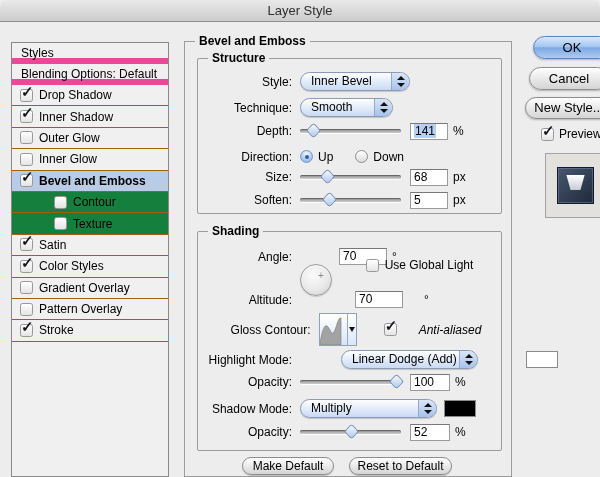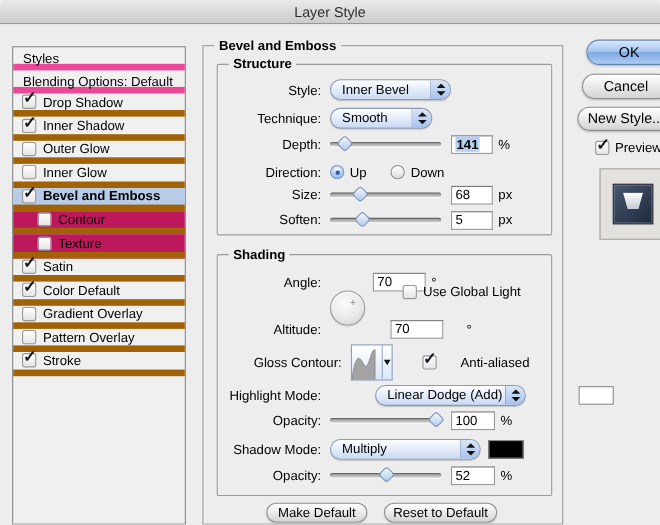--- a/index.html
+++ b/index.html
@@ -11,22 +11,22 @@
   .titlebar{position:absolute;left:0;top:0;width:600px;height:22px;
     background:linear-gradient(#E9E9E9,#CCCCCC);border-bottom:1px solid #8E8E8E;
     border-radius:7px 7px 0 0;text-align:center;font-size:13px;line-height:21px;color:#2F2F2F;}
 
   
   .sb{position:absolute;left:11px;top:42px;width:158px;height:435px;background:#F0F0F0;
       border:1px solid #898989;}
   .sb-header,.sb-blend{height:21px;line-height:20px;padding-left:9px;font-size:12px;
       border-bottom:6px solid #ec4899;}
   .sb-item{height:21.4px;display:flex;align-items:center;gap:6px;padding-left:8px;
-      border-bottom:6px solid #a16207;font-size:12px;}
-  .sb-item.child{padding-left:22px;background:#be185d;}
+      border-bottom:1px solid #a16207;font-size:12px;}
+  .sb-item.child{padding-left:42px;background:#15803d;}
   .sb-item.sel{background:#B6CCE9;font-weight:bold;}
 
   
   .cb{width:13px;height:13px;flex:none;position:relative;border:1px solid #989898;
       border-radius:2.5px;background:linear-gradient(#FFFFFF,#E4E4E4);}
   .cb.checked::after{content:"✓";position:absolute;left:0;top:-7px;font-size:15px;
       font-weight:bold;color:#15151C;}
   .radio{width:13px;height:13px;border-radius:50%;border:1px solid #8E8E8E;position:relative;
       background:linear-gradient(#FFFFFF,#DCDCDC);flex:none;}
   .radio.on{background:radial-gradient(circle at 50% 28%,#F5FAFF 0%,#BED5F3 45%,#96BAEB 78%);
@@ -143,21 +143,21 @@
     <div class="sb-item child">
       <span class="cb"></span>
       <span>Texture</span>
     </div>
     <div class="sb-item">
       <span class="cb checked"></span>
       <span>Satin</span>
     </div>
     <div class="sb-item">
       <span class="cb checked"></span>
-      <span>Color Default</span>
+      <span>Color Styles</span>
     </div>
     <div class="sb-item">
       <span class="cb"></span>
       <span>Gradient Overlay</span>
     </div>
     <div class="sb-item">
       <span class="cb"></span>
       <span>Pattern Overlay</span>
     </div>
     <div class="sb-item">
@@ -187,21 +187,21 @@
           <span class="pop-btn"></span>
         </div>
       </div>
 
       <div class="row" style="top:63px;height:18px;">
         <span class="lbl">Depth:</span>
         <span class="slider">
           <span class="track"></span>
           <span class="knob" style="left:14%;"></span>
         </span>
-        <span class="vbox" style="width:38px;font-weight:bold;">
+        <span class="vbox" style="width:38px;">
           <span class="sel-text">141</span>
         </span>
         <span class="unit">%</span>
       </div>
 
       <div class="row" style="top:90px;height:15px;">
         <span class="lbl">Direction:</span>
         <span class="radio on"></span>
         <span style="margin-left:5px;">Up</span>
         <span class="radio" style="margin-left:22px;"></span>
@@ -261,21 +261,21 @@
 
       <div class="row" style="top:81px;height:33px;justify-content:center;">
         <span class="lbl">Gloss Contour:</span>
         <span class="gc-box">
           <svg width="28" height="31" viewBox="0 0 28 31">
             <path d="M0,31 L0,29 C2,18 4,10 7,12 C10,14 11,20 13,19 C16,17 17,6 20,4 L21,4 L21,31 Z" fill="#A3A3A3" stroke="#7A7A7A" stroke-width="0.6"></path>
           </svg>
           <span class="gc-btn"></span>
         </span>
         <span class="cb checked" style="margin-left:27px;"></span>
-        <span style="margin-left:22px;">Anti-aliased</span>
+        <span style="margin-left:22px;font-style:italic;">Anti-aliased</span>
       </div>
 
       <div class="row" style="top:118px;height:19px;gap:41px;">
         <span class="lbl">Highlight Mode:</span>
         <div class="pop" style="width:137px;">
           <span>Linear Dodge (Add)</span>
           <span class="pop-btn"></span>
         </div>
         <span class="swatch" style="background:#FFFFFF;"></span>
       </div>

